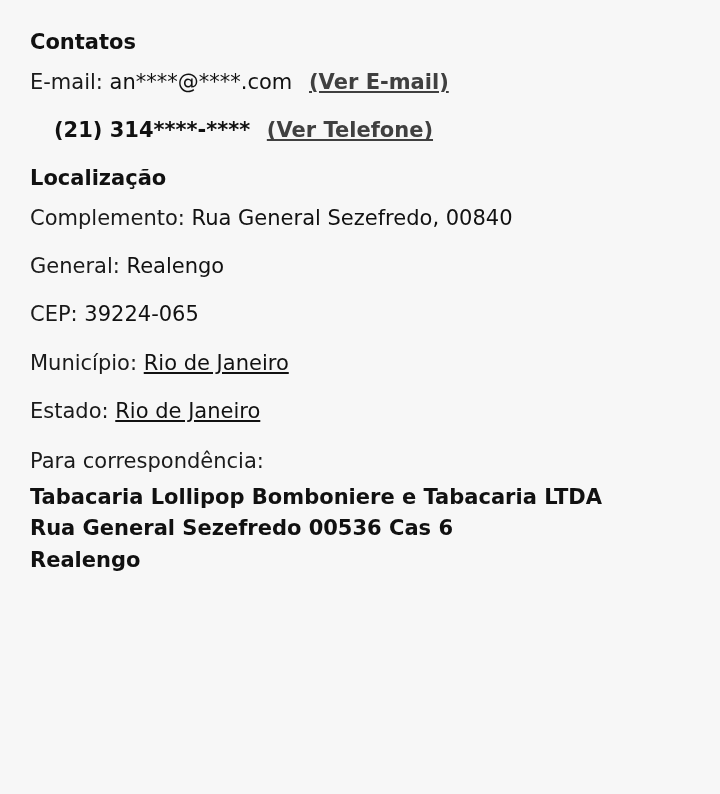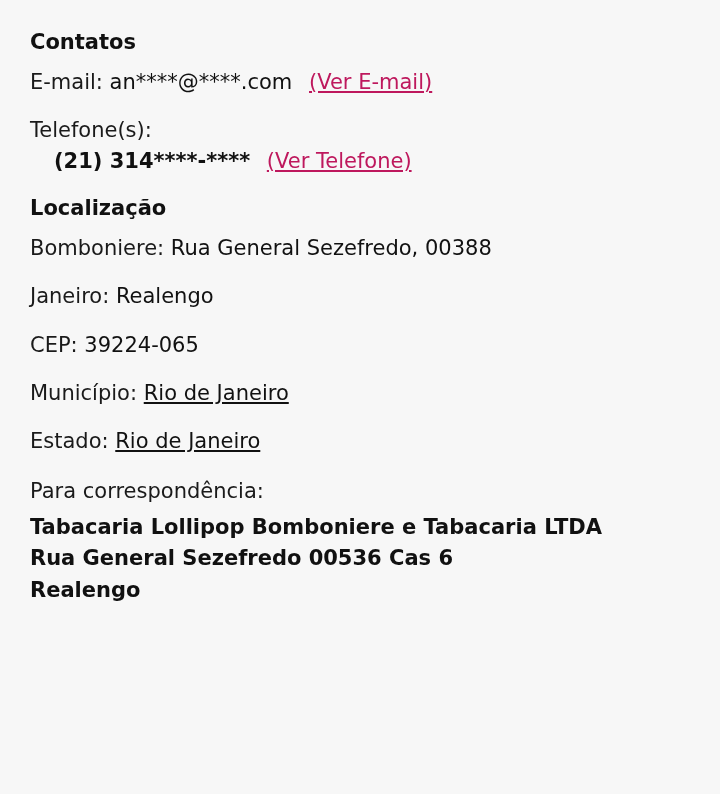--- a/index.html
+++ b/index.html
@@ -40,24 +40,24 @@
   }
   .value {
     font-weight: normal;
     color: #111111;
   }
   .value.underline {
     text-decoration: underline;
     text-underline-offset: 2px;
   }
   .link {
-    color: #be185d;
+    color: #404040;
     text-decoration: underline;
     text-underline-offset: 2px;
-    font-weight: normal;
+    font-weight: bold;
     cursor: pointer;
     margin-left: 10px;
   }
   .phone-block .phone-line {
     margin-top: 4px;
     margin-left: 24px;
   }
   .phone-number {
     font-weight: bold;
     color: #111111;
@@ -85,37 +85,36 @@
 
   <h2 class="section-title">Contatos</h2>
 
   <div class="row">
     <span class="label">E-mail:</span>
     <span class="value">an****@****.com</span>
     <a class="link">(Ver E-mail)</a>
   </div>
 
   <div class="row phone-block">
-    <div class="label">Telefone(s):</div>
     <div class="phone-line">
       <span class="phone-number">(21) 314****-****</span>
       <a class="link">(Ver Telefone)</a>
     </div>
   </div>
 
   <h2 class="section-title">Localização</h2>
 
   <div class="row">
-    <span class="label">Bomboniere:</span>
-    <span class="value">Rua General Sezefredo, 00388</span>
+    <span class="label">Complemento:</span>
+    <span class="value">Rua General Sezefredo, 00840</span>
   </div>
 
 
   <div class="row">
-    <span class="label">Janeiro:</span>
+    <span class="label">General:</span>
     <span class="value">Realengo</span>
   </div>
 
   <div class="row">
     <span class="label">CEP:</span>
     <span class="value">39224-065</span>
   </div>
 
   <div class="row">
     <span class="label">Município:</span>

